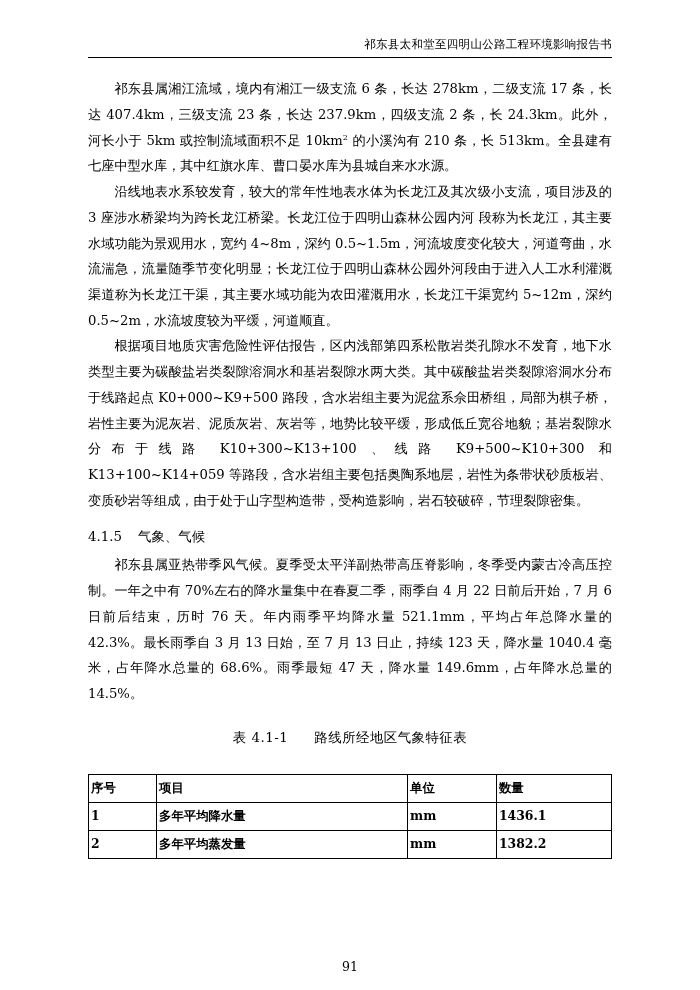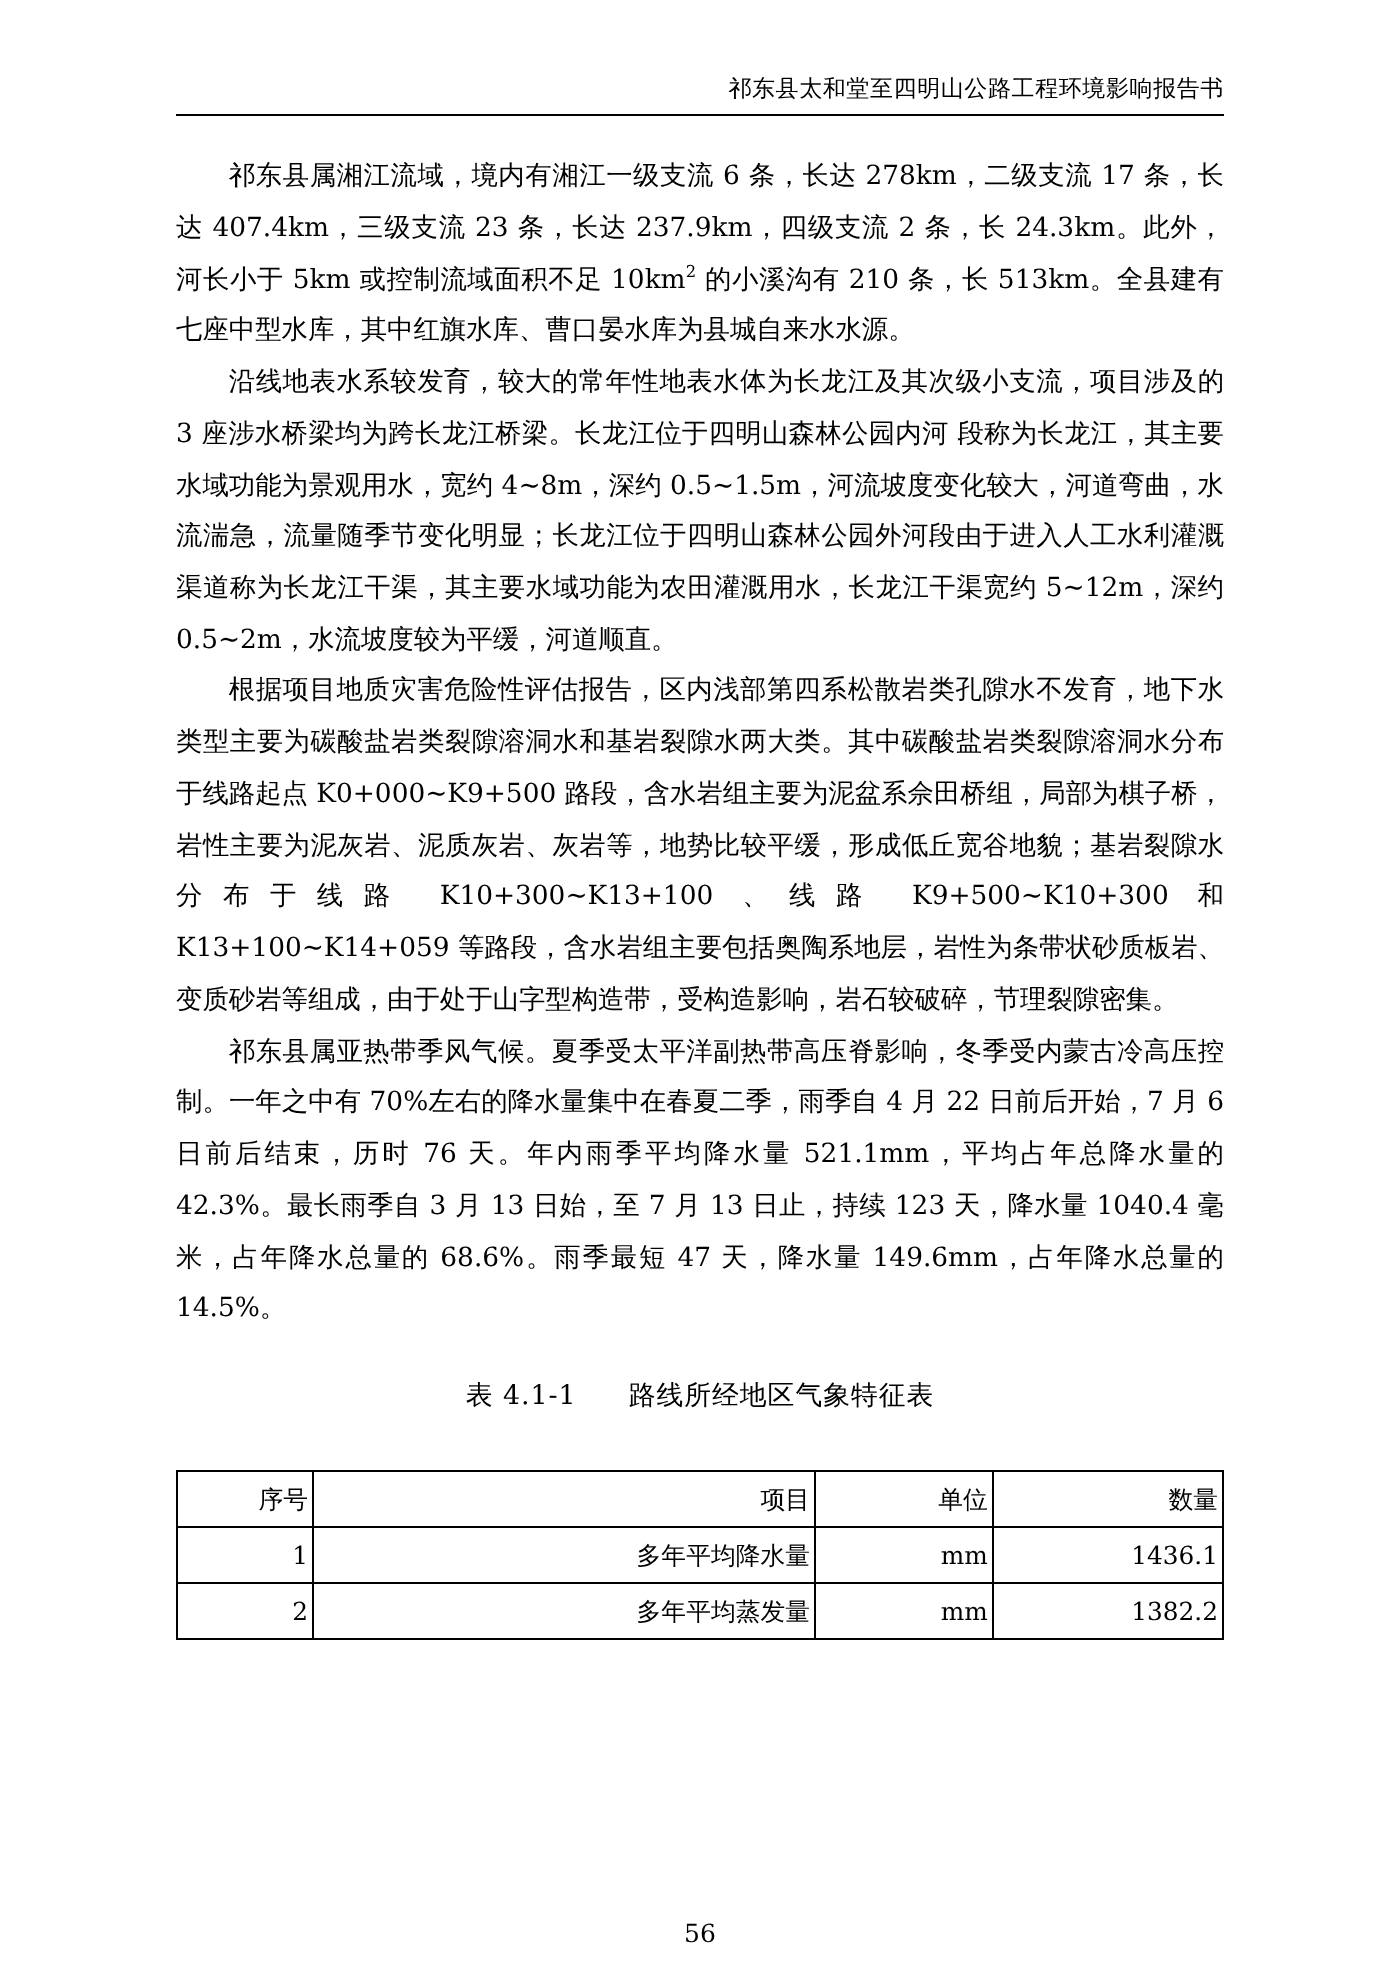--- a/index.html
+++ b/index.html
@@ -72,22 +72,22 @@
     width: 26px;
   }
   table.tbl {
     border-collapse: collapse;
     width: 100%;
     font-size: 12.4px;
   }
   table.tbl td, table.tbl th {
     border: 1px solid #000;
     height: 27px;
-    text-align: right;
-    font-weight: normal;
+    text-align: left;
+    font-weight: bold;
     padding: 0 2px;
   }
   table.tbl col.c1 { width: 13%; }
   table.tbl col.c2 { width: 48%; }
   table.tbl col.c3 { width: 17%; }
   table.tbl col.c4 { width: 22%; }
   
   .footer {
     position: absolute;
     left: 0;
@@ -105,20 +105,23 @@
   <div class="header">
     <span>祁东县太和堂至四明山公路工程环境影响报告书</span>
   </div>
 
   <div class="content">
 
     <p class="para"><span class="rich">祁东县属湘江流域，境内有湘江一级支流 6 条，长达 278km，二级支流 17 条，长达 407.4km，三级支流 23 条，长达 237.9km，四级支流 2 条，长 24.3km。此外，河长小于 5km 或控制流域面积不足 10km<sup class="sup">2</sup> 的小溪沟有 210 条，长 513km。全县建有七座中型水库，其中红旗水库、曹口晏水库为县城自来水水源。</span></p>
     <p class="para"><span class="rich">沿线地表水系较发育，较大的常年性地表水体为长龙江及其次级小支流，项目涉及的 3 座涉水桥梁均为跨长龙江桥梁。长龙江位于四明山森林公园内河 段称为长龙江，其主要水域功能为景观用水，宽约 4~8m，深约 0.5~1.5m，河流坡度变化较大，河道弯曲，水流湍急，流量随季节变化明显；长龙江位于四明山森林公园外河段由于进入人工水利灌溉渠道称为长龙江干渠，其主要水域功能为农田灌溉用水，长龙江干渠宽约 5~12m，深约 0.5~2m，水流坡度较为平缓，河道顺直。</span></p>
     <p class="para"><span class="rich">根据项目地质灾害危险性评估报告，区内浅部第四系松散岩类孔隙水不发育，地下水类型主要为碳酸盐岩类裂隙溶洞水和基岩裂隙水两大类。其中碳酸盐岩类裂隙溶洞水分布于线路起点 K0+000~K9+500 路段，含水岩组主要为泥盆系佘田桥组，局部为棋子桥，岩性主要为泥灰岩、泥质灰岩、灰岩等，地势比较平缓，形成低丘宽谷地貌；基岩裂隙水分布于线路 K10+300~K13+100 、线路 K9+500~K10+300 和 K13+100~K14+059 等路段，含水岩组主要包括奥陶系地层，岩性为条带状砂质板岩、变质砂岩等组成，由于处于山字型构造带，受构造影响，岩石较破碎，节理裂隙密集。</span></p>
 
+    <div class="sec-heading">
+      <span class="num">4.1.5</span><span>气象、气候</span>
+    </div>
     <p class="para"><span class="rich">祁东县属亚热带季风气候。夏季受太平洋副热带高压脊影响，冬季受内蒙古冷高压控制。一年之中有 70%左右的降水量集中在春夏二季，雨季自 4 月 22 日前后开始，7 月 6 日前后结束，历时 76 天。年内雨季平均降水量 521.1mm，平均占年总降水量的 42.3%。最长雨季自 3 月 13 日始，至 7 月 13 日止，持续 123 天，降水量 1040.4 毫米，占年降水总量的 68.6%。雨季最短 47 天，降水量 149.6mm，占年降水总量的 14.5%。</span></p>
 
     <div class="table-caption">
       <span>表 4.1-1</span><span class="cap-gap"></span><span>路线所经地区气象特征表</span>
     </div>
     <table class="tbl">
       <colgroup>
         <col class="c1">
           <col class="c2">
           <col class="c3">
@@ -144,16 +147,16 @@
           <td>多年平均蒸发量</td>
           <td>mm</td>
           <td>1382.2</td>
         </tr>
       </tbody>
     </table>
 
   </div>
 
   <div class="footer">
-    <span>56</span>
+    <span>91</span>
   </div>
 
 </div>
 
 </body></html>

